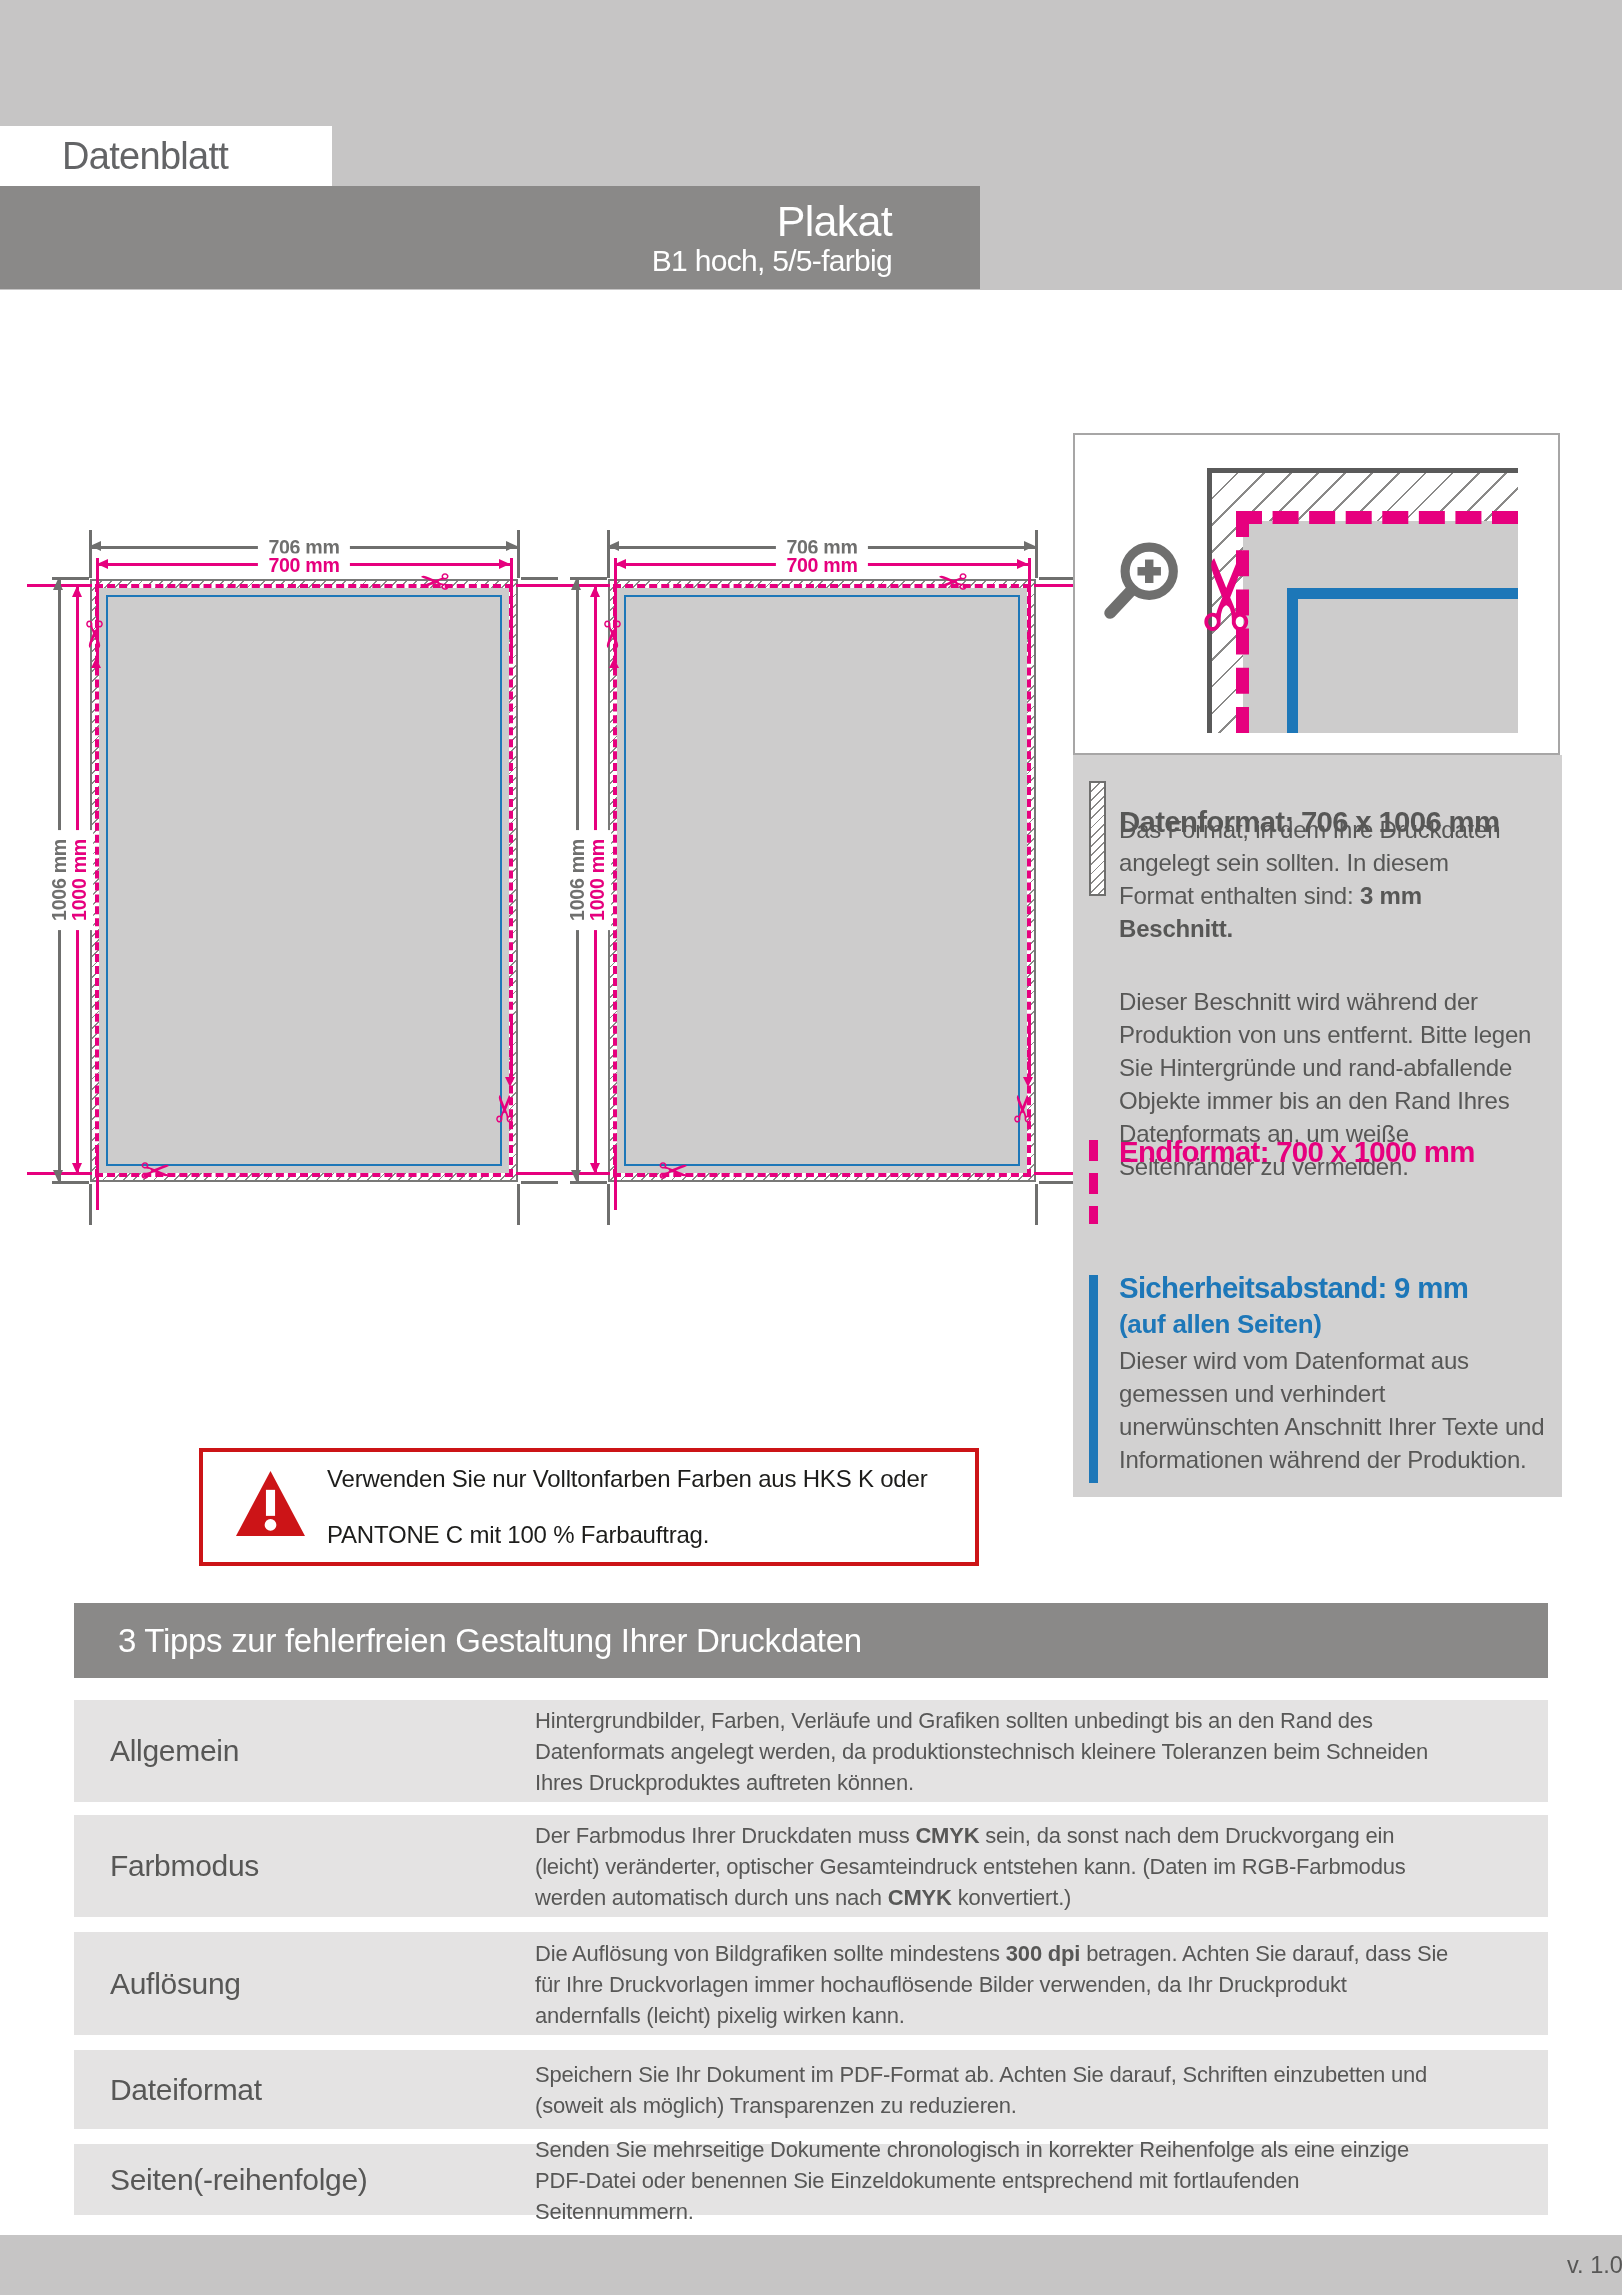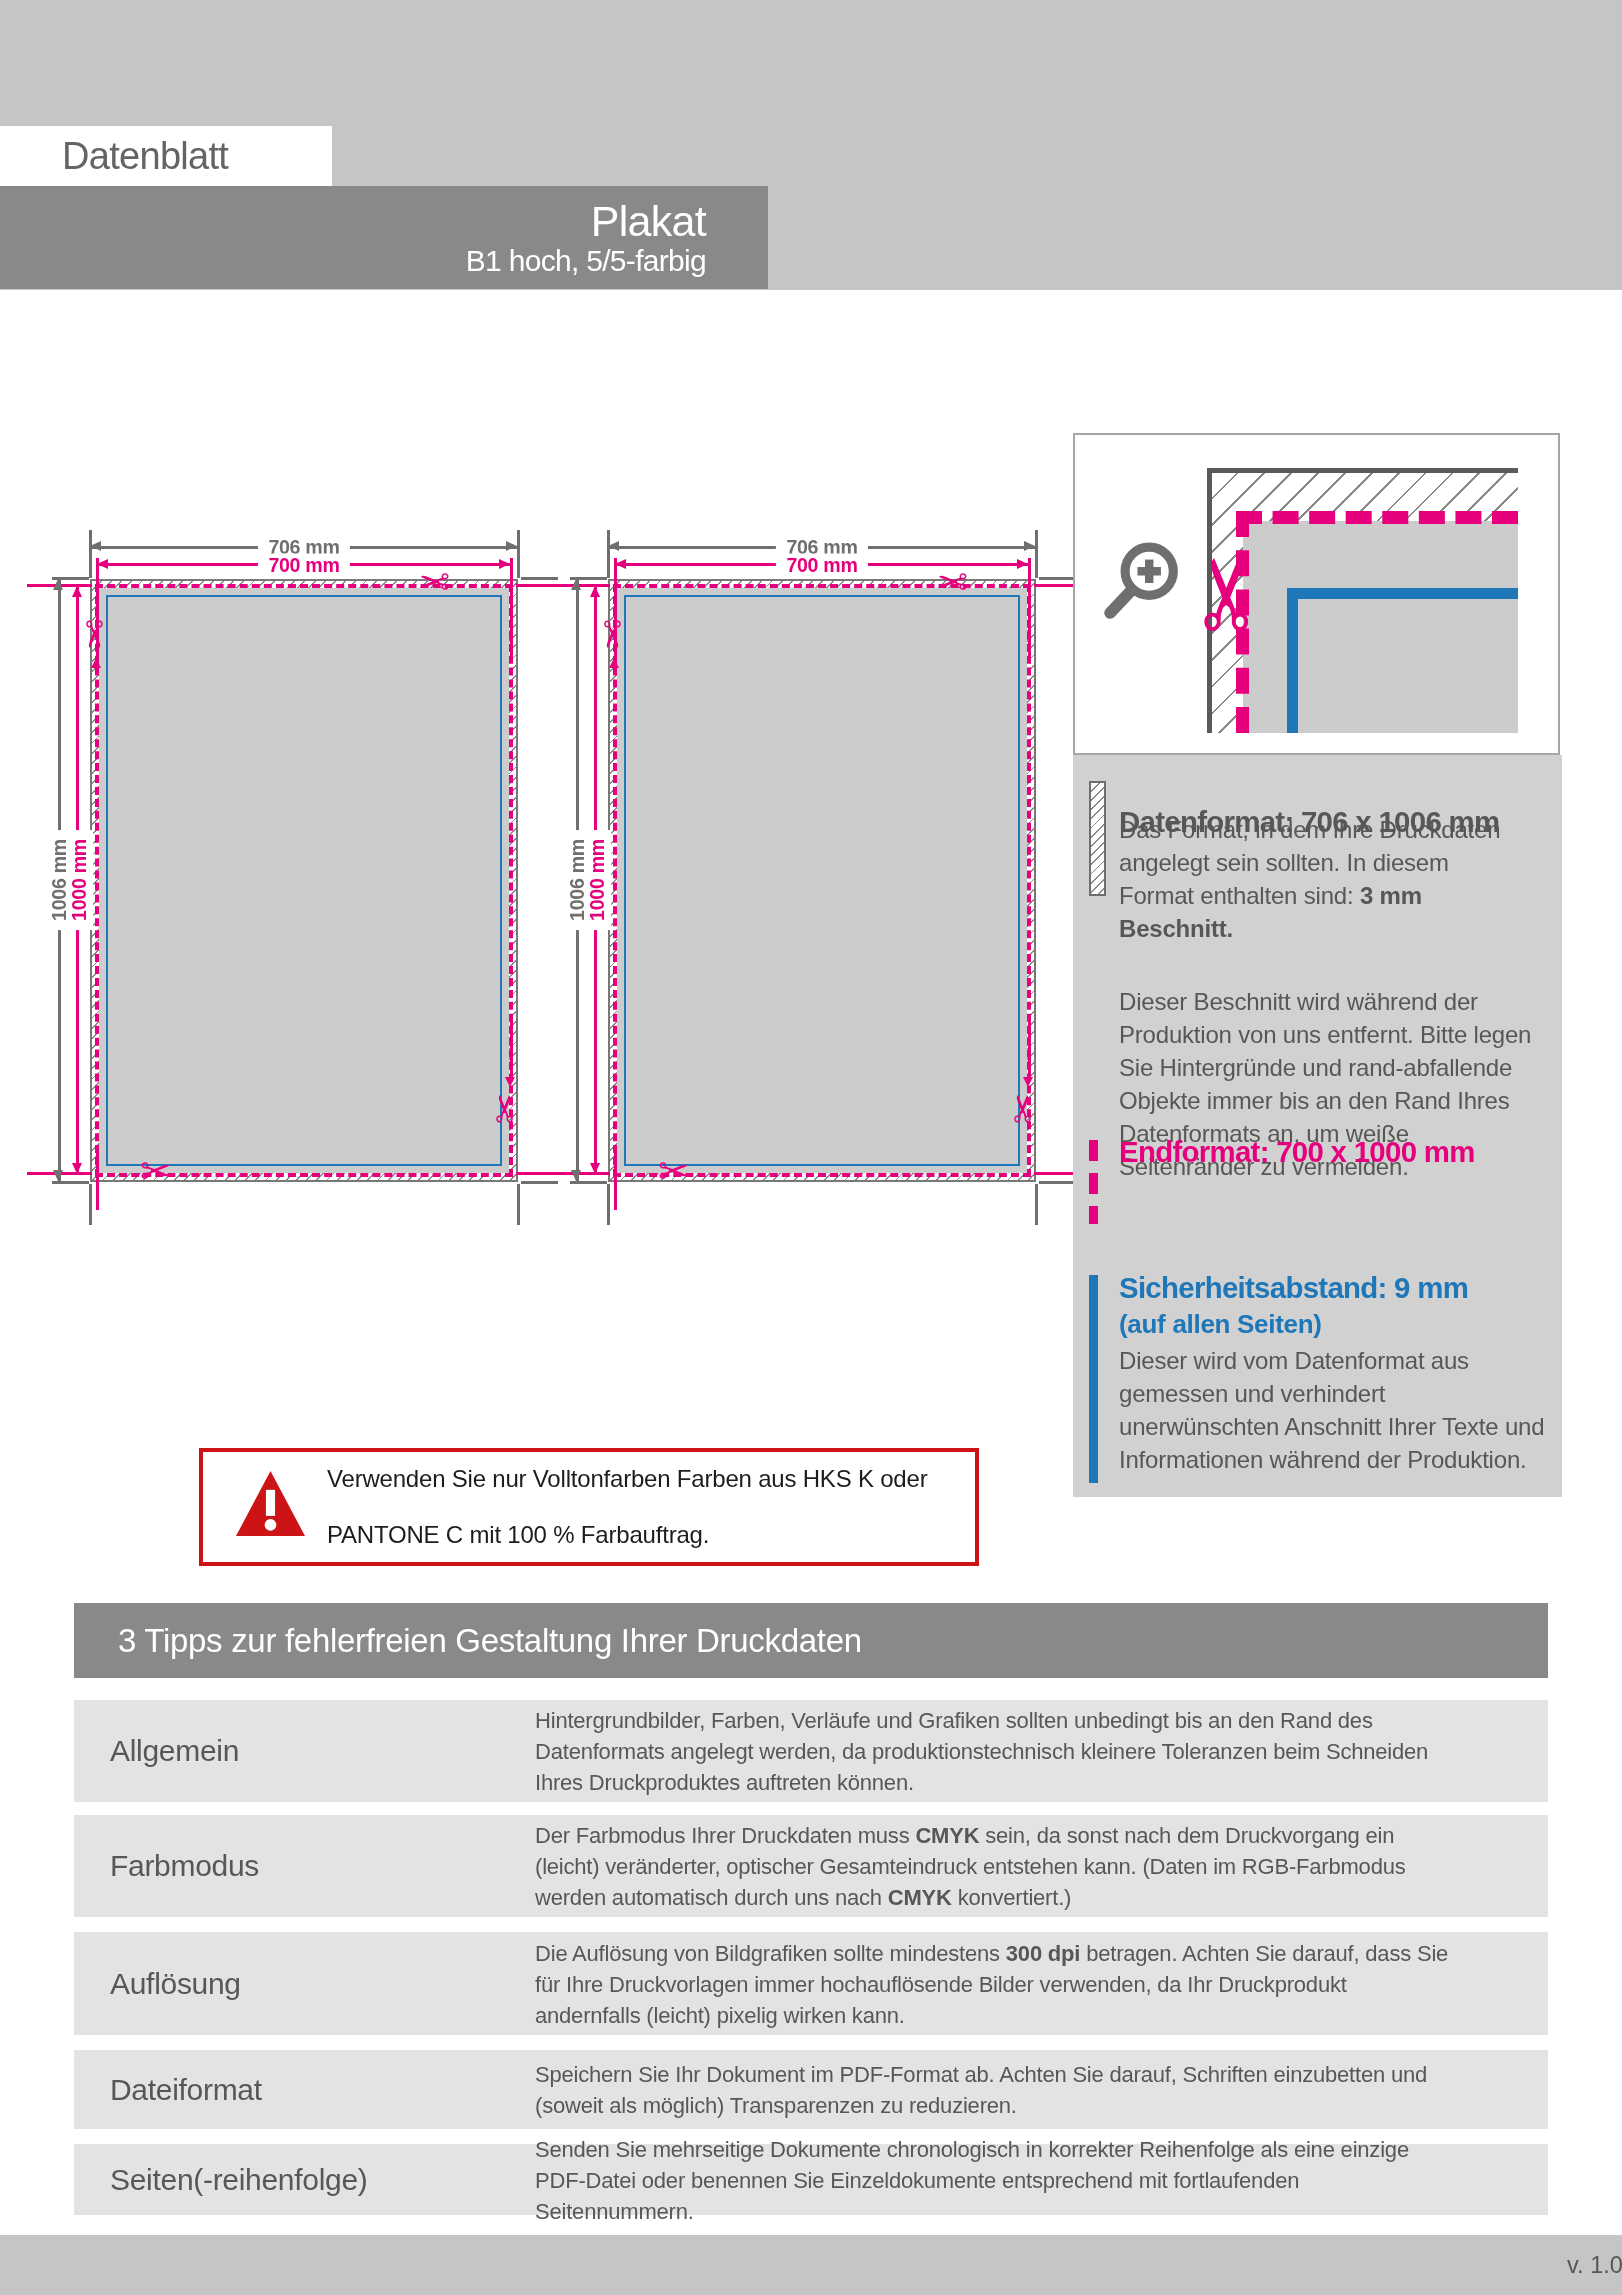--- a/index.html
+++ b/index.html
@@ -4,22 +4,22 @@
 <style>
   html,body{margin:0;padding:0;background:#ffffff;}
   .page{position:relative;width:1623px;height:2295px;background:#ffffff;overflow:hidden;
         font-family:"Liberation Sans", sans-serif;color:#575756;}
   .abs{position:absolute;}
 
   
   .band-top{left:0;top:0;width:1623px;height:290px;background:#c6c5c5;}
   .sheet-box{left:0;top:126px;width:332px;height:61px;background:#ffffff;display:flex;align-items:center;}
   .sheet-box span{padding-left:62px;font-size:38px;color:#636466;letter-spacing:-0.7px;}
-  .product-bar{left:0;top:186px;width:768px;height:103px;background:#8a8988;display:flex;flex-direction:column;
-               justify-content:center;align-items:flex-end;padding-right:62px;box-sizing:border-box;color:#fff;}
+  .product-bar{left:0;top:186px;width:980px;height:103px;background:#8a8988;display:flex;flex-direction:column;
+               justify-content:center;align-items:flex-end;padding-right:88px;box-sizing:border-box;color:#fff;}
   .product-name{font-size:43px;line-height:46px;letter-spacing:-0.7px;}
   .product-variant{font-size:30px;line-height:34px;letter-spacing:-0.7px;}
 
   
   .diagram{position:absolute;width:465px;height:733px;padding-left:40px;}
   .art{position:absolute;left:32px;top:62px;width:428px;height:603px;box-sizing:border-box;
        border:2px solid #787877;
        background:repeating-linear-gradient(135deg,#ffffff 0 5.9px,#8a8988 5.9px 7.2px);}
   .art-fill{position:absolute;left:7.2px;top:7.2px;right:7.2px;bottom:7.2px;background:#cdcccc;}
   .art-dash{position:absolute;left:2.6px;top:2.6px;right:2.6px;bottom:2.6px;border:4.6px dashed #e6007e;}

